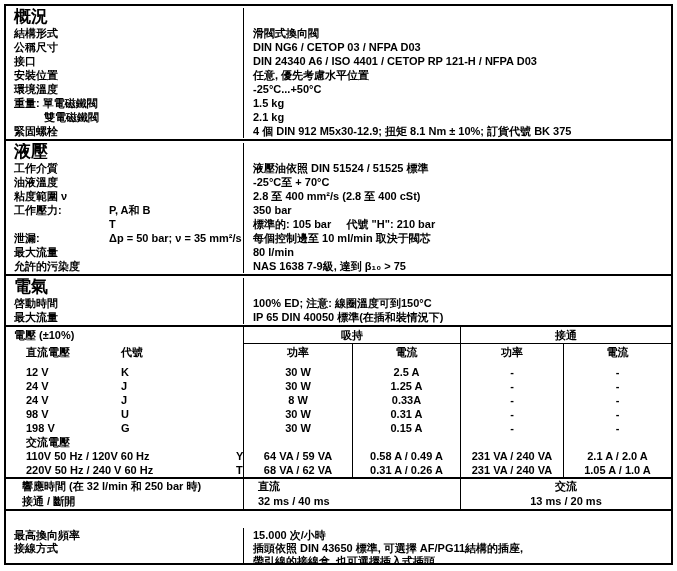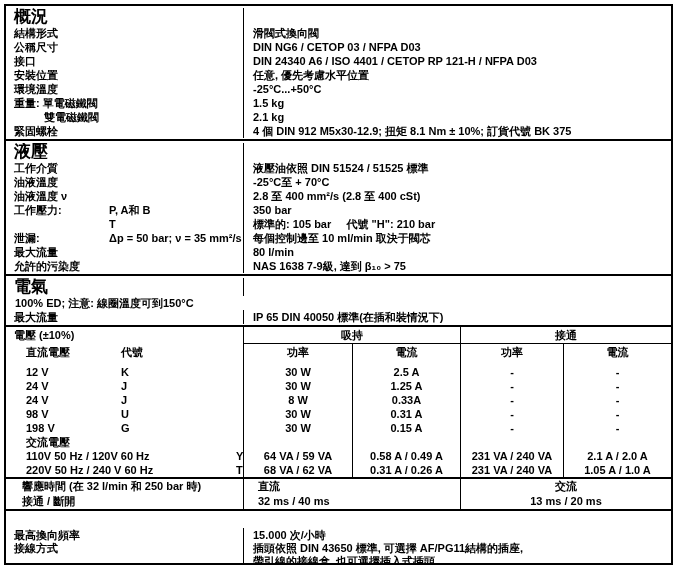--- a/index.html
+++ b/index.html
@@ -100,21 +100,21 @@
     </div>
     <div class="srow">
       <div class="lc"><span class="lbl w95">工作介質</span><span></span></div>
       <div class="rc"><span>液壓油依照 DIN 51524 / 51525 標準</span></div>
     </div>
     <div class="srow">
       <div class="lc"><span class="lbl w95">油液溫度</span><span></span></div>
       <div class="rc"><span>-25°C至 + 70°C</span></div>
     </div>
     <div class="srow">
-      <div class="lc"><span class="lbl w95">油液溫度 ν</span><span></span></div>
+      <div class="lc"><span class="lbl w95">粘度範圍 ν</span><span></span></div>
       <div class="rc"><span>2.8 至 400 mm²/s (2.8 至 400 cSt)</span></div>
     </div>
     <div class="srow">
       <div class="lc"><span class="lbl w95">工作壓力:</span><span>P, A和 B</span></div>
       <div class="rc"><span>350 bar</span></div>
     </div>
     <div class="srow">
       <div class="lc"><span class="lbl w95"></span><span>T</span></div>
       <div class="rc"><span>標準的: 105 bar &nbsp;&nbsp;&nbsp; 代號 "H": 210 bar</span></div>
     </div>
@@ -133,20 +133,21 @@
   </div>
 
   <div class="sec pad-top">
     <div class="title-row">
       <div class="lc">
           <span class="sec-title">電氣</span>
         </div>
       <div class="rc"></div>
     </div>
     <div class="srow">
+      <div class="lc"><span class="lbl">啓動時間</span></div>
       <div class="rc"><span>100% ED; 注意: 線圈溫度可到150°C</span></div>
     </div>
     <div class="srow">
       <div class="lc"><span class="lbl">最大流量</span></div>
       <div class="rc"><span>IP 65 DIN 40050 標準(在插和裝情況下)</span></div>
     </div>
   </div>
 
   <div class="sec">
     <div class="vrowA">

